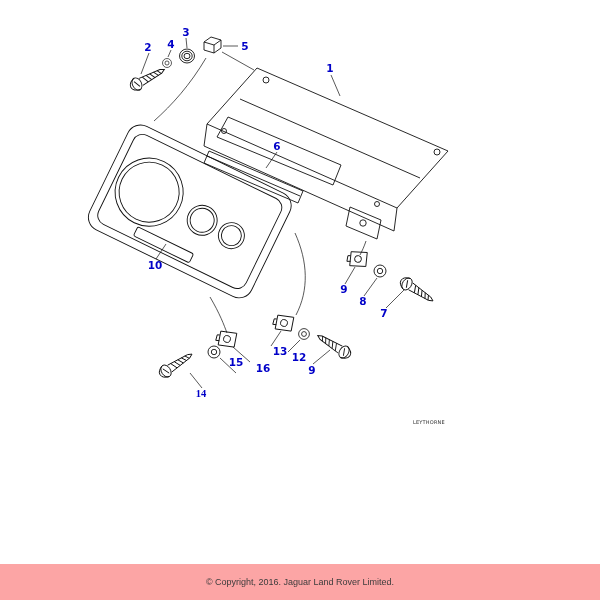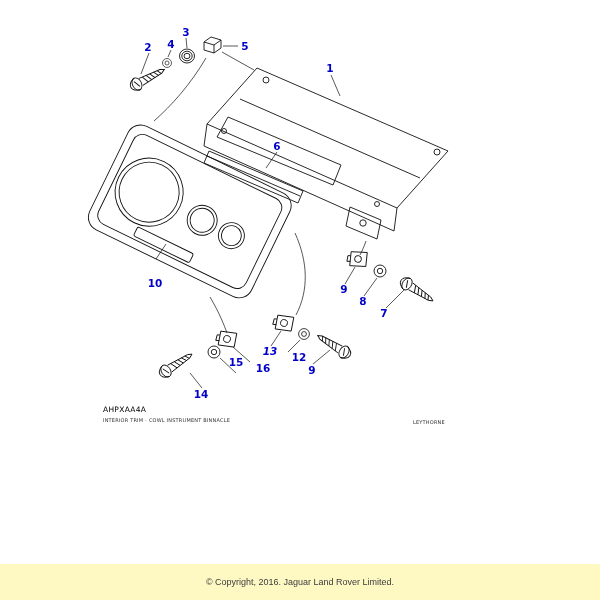--- a/index.html
+++ b/index.html
@@ -12,21 +12,21 @@
            font-size:10.5px;font-weight:bold;color:#0000c8;cursor:pointer;
            line-height:1;user-select:none;}
   .code-block{position:absolute;left:103px;top:405px;}
   .diagram-code{font-size:7.5px;color:#000;letter-spacing:0.3px;
                 font-family:"DejaVu Sans","Liberation Sans",sans-serif;}
   .diagram-caption{font-size:5px;color:#333;margin-top:3px;letter-spacing:0.2px;
                    font-family:"DejaVu Sans","Liberation Sans",sans-serif;}
   .plant-label{position:absolute;left:413px;top:419px;font-size:5px;color:#333;
                letter-spacing:0.2px;font-family:"DejaVu Sans","Liberation Sans",sans-serif;}
   .footer{position:absolute;left:0;bottom:0;width:600px;height:36px;
-          background:#fef9c3;display:flex;align-items:center;justify-content:center;}
+          background:#fca5a5;display:flex;align-items:center;justify-content:center;}
   .footer span{font-size:9px;color:#3c3c3c;}
 </style>
 </head>
 <body>
 
 <div class="page">
 
   <div class="diagram-area">
 
     <svg viewBox="0 0 600 560" width="600" height="560">
@@ -159,32 +159,28 @@
 
     <span class="callout" style="left: 330px; top: 68px; color: rgb(0, 0, 200);">1</span>
     <span class="callout" style="left: 148px; top: 47px; color: rgb(0, 0, 200);">2</span>
     <span class="callout" style="left: 186px; top: 32px; color: rgb(0, 0, 200);">3</span>
     <span class="callout" style="left: 171px; top: 44px; color: rgb(0, 0, 200);">4</span>
     <span class="callout" style="left: 245px; top: 46px; color: rgb(0, 0, 200);">5</span>
     <span class="callout" style="left: 277px; top: 146px; color: rgb(0, 0, 200);">6</span>
     <span class="callout" style="left: 384px; top: 313px; color: rgb(0, 0, 200);">7</span>
     <span class="callout" style="left: 363px; top: 301px; color: rgb(0, 0, 200);">8</span>
     <span class="callout" style="left: 344px; top: 289px; color: rgb(0, 0, 200);">9</span>
-    <span class="callout" style="left: 155px; top: 283px; color: rgb(0, 0, 200); text-align: center;">10</span>
+    <span class="callout" style="left: 155px; top: 265px; color: rgb(0, 0, 200); text-align: center;">10</span>
     <span class="callout" style="left: 312px; top: 370px; color: rgb(0, 0, 200);">9</span>
     <span class="callout" style="left: 299px; top: 357px; color: rgb(0, 0, 200);">12</span>
-    <span class="callout" style="left: 270px; top: 351px; color: rgb(0, 0, 200); font-style: italic;">13</span>
-    <span class="callout" style="left: 201px; top: 394px; color: rgb(0, 0, 200);">14</span>
+    <span class="callout" style="left: 280px; top: 351px; color: rgb(0, 0, 200);">13</span>
+    <span class="callout" style="left: 201px; top: 394px; color: rgb(0, 0, 200); font-family: Liberation Serif, serif;">14</span>
     <span class="callout" style="left: 236px; top: 362px; color: rgb(0, 0, 200); text-align: right;">15</span>
     <span class="callout" style="left: 250px; top: 368px; color: rgb(0, 0, 200); margin-left: 13px;">16</span>
 
-    <div class="code-block">
-      <div class="diagram-code">AHPXAA4A</div>
-      <div class="diagram-caption">INTERIOR TRIM - COWL INSTRUMENT BINNACLE</div>
-    </div>
     <div class="plant-label">LEYTHORNE</div>
   </div>
 
   <div class="footer">
     <span>© Copyright, 2016. Jaguar Land Rover Limited.</span>
   </div>
 
 </div>
 
 </body></html>

